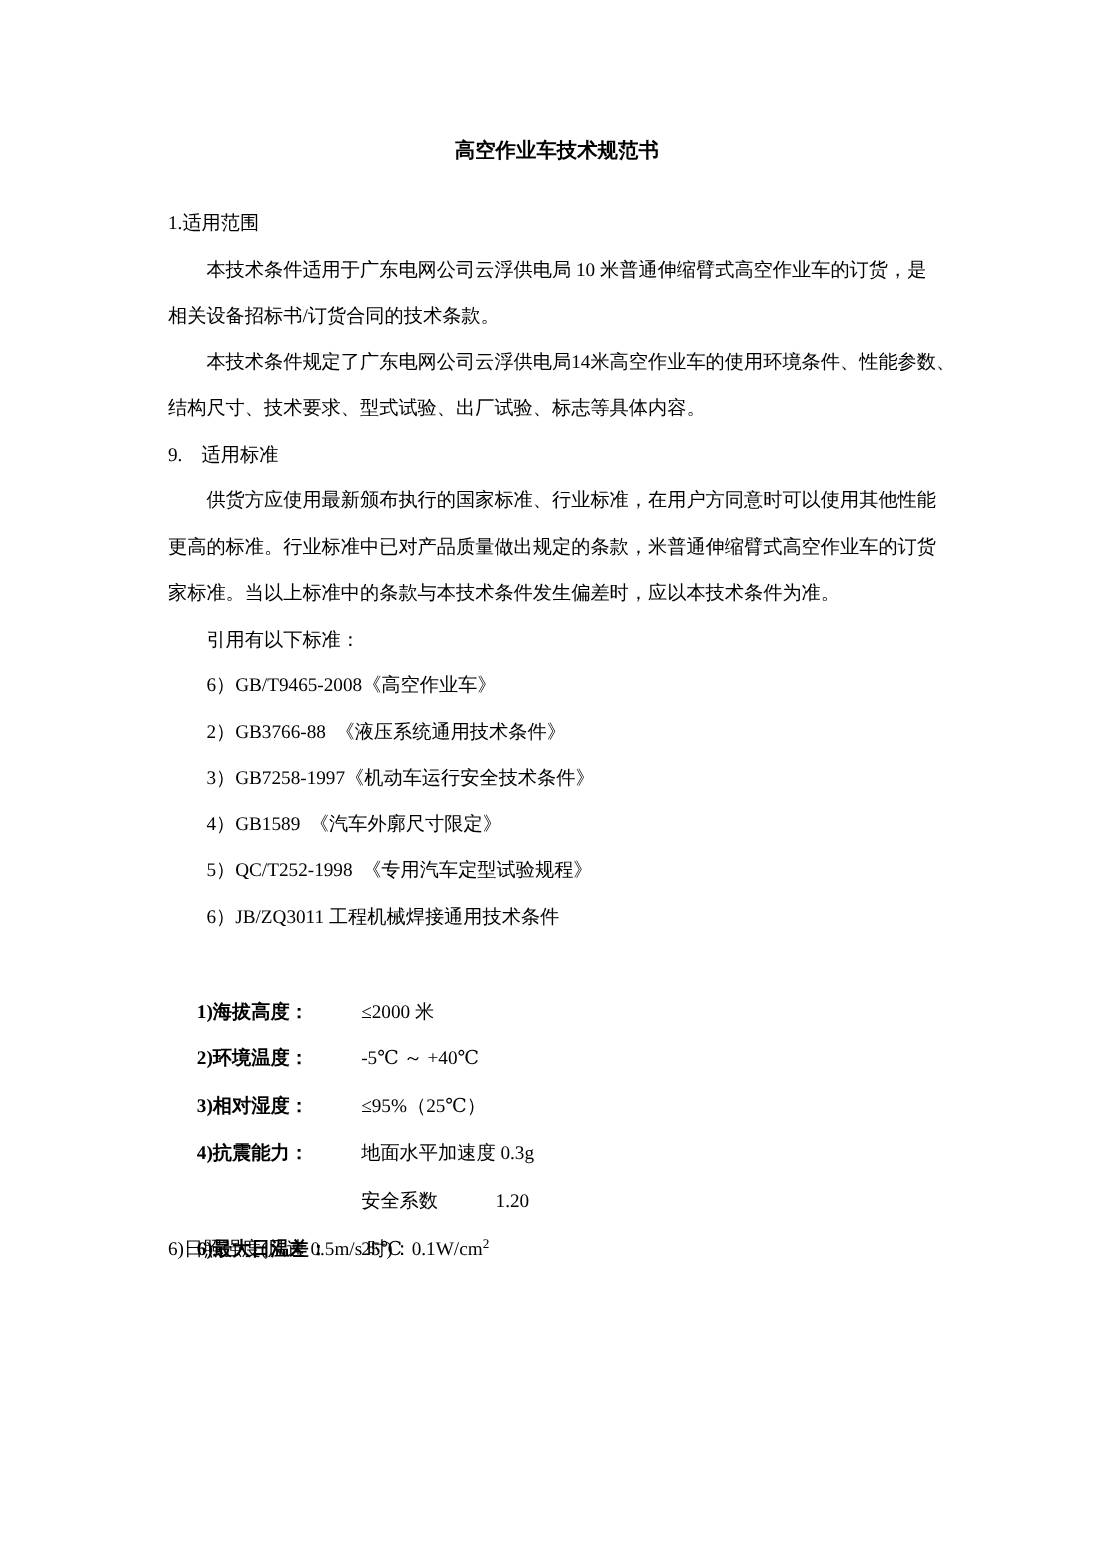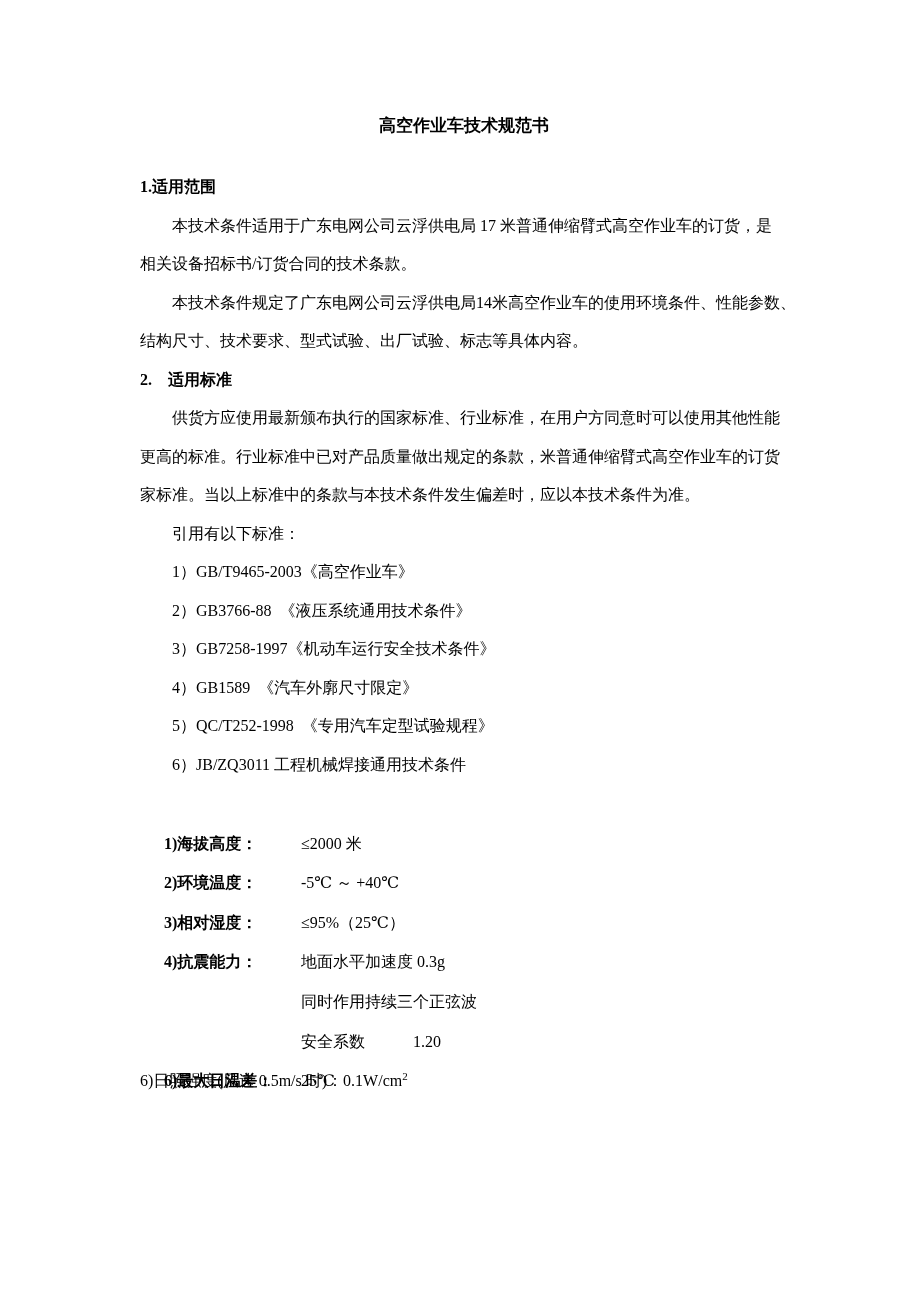--- a/index.html
+++ b/index.html
@@ -26,21 +26,21 @@
     height: 40px;
     line-height: 40px;
     margin: 0 0 22px 0;
     white-space: pre;
   }
   .line {
     height: 38.5px;
     line-height: 38.5px;
     white-space: pre;
   }
-  .heading { font-weight: bold; }
+  .heading { font-weight: normal; }
   .indent { padding-left: 32px; }
   .env-line {
     height: 39.6px;
     line-height: 39.6px;
     white-space: pre;
   }
   .env-label {
     display: inline-block;
     width: 137px;
     white-space: pre;
@@ -52,54 +52,51 @@
 </style>
 </head>
 <body>
 
 <div class="page">
   <div class="content">
 
     <h1 class="doc-title">高空作业车技术规范书</h1>
 
     <div class="line heading">1.适用范围</div>
-    <div class="line indent">本技术条件适用于广东电网公司云浮供电局 17 米普通伸缩臂式高空作业车的订货，是</div>
+    <div class="line indent">本技术条件适用于广东电网公司云浮供电局 10 米普通伸缩臂式高空作业车的订货，是</div>
     <div class="line">相关设备招标书/订货合同的技术条款。</div>
     <div class="line indent">本技术条件规定了广东电网公司云浮供电局14米高空作业车的使用环境条件、性能参数、</div>
     <div class="line">结构尺寸、技术要求、型式试验、出厂试验、标志等具体内容。</div>
 
-    <div class="line heading">2.    适用标准</div>
+    <div class="line heading">9.    适用标准</div>
     <div class="line indent">供货方应使用最新颁布执行的国家标准、行业标准，在用户方同意时可以使用其他性能</div>
     <div class="line">更高的标准。行业标准中已对产品质量做出规定的条款，米普通伸缩臂式高空作业车的订货</div>
     <div class="line">家标准。当以上标准中的条款与本技术条件发生偏差时，应以本技术条件为准。</div>
     <div class="line indent">引用有以下标准：</div>
-    <div class="line indent">1）GB/T9465-2003《高空作业车》</div>
+    <div class="line indent">6）GB/T9465-2008《高空作业车》</div>
     <div class="line indent">2）GB3766-88  《液压系统通用技术条件》</div>
     <div class="line indent">3）GB7258-1997《机动车运行安全技术条件》</div>
     <div class="line indent">4）GB1589  《汽车外廓尺寸限定》</div>
     <div class="line indent">5）QC/T252-1998  《专用汽车定型试验规程》</div>
     <div class="line indent">6）JB/ZQ3011 工程机械焊接通用技术条件</div>
 
 
     <div class="env-line">
       <span class="env-label">1)海拔高度：</span><span class="env-value">≤2000 米</span>
     </div>
     <div class="env-line">
       <span class="env-label">2)环境温度：</span><span class="env-value">-5℃ ～ +40℃</span>
     </div>
     <div class="env-line">
       <span class="env-label">3)相对湿度：</span><span class="env-value">≤95%（25℃）</span>
     </div>
     <div class="env-line">
       <span class="env-label">4)抗震能力：</span><span class="env-value">地面水平加速度 0.3g</span>
     </div>
     <div class="env-line">
-      <span class="env-label"></span><span class="env-value">同时作用持续三个正弦波</span>
-    </div>
-    <div class="env-line">
       <span class="env-label"></span><span class="env-value">安全系数            1.20</span>
     </div>
     <div class="env-line">
       <span class="env-label">6)最大日温差：</span><span class="env-value">25℃</span>
     </div>
 
     <div class="env-line"><span>6)日照强度(风速 0.5m/s 时)：0.1W/cm</span><sup>2</sup></div>
 
   </div>
 </div>

